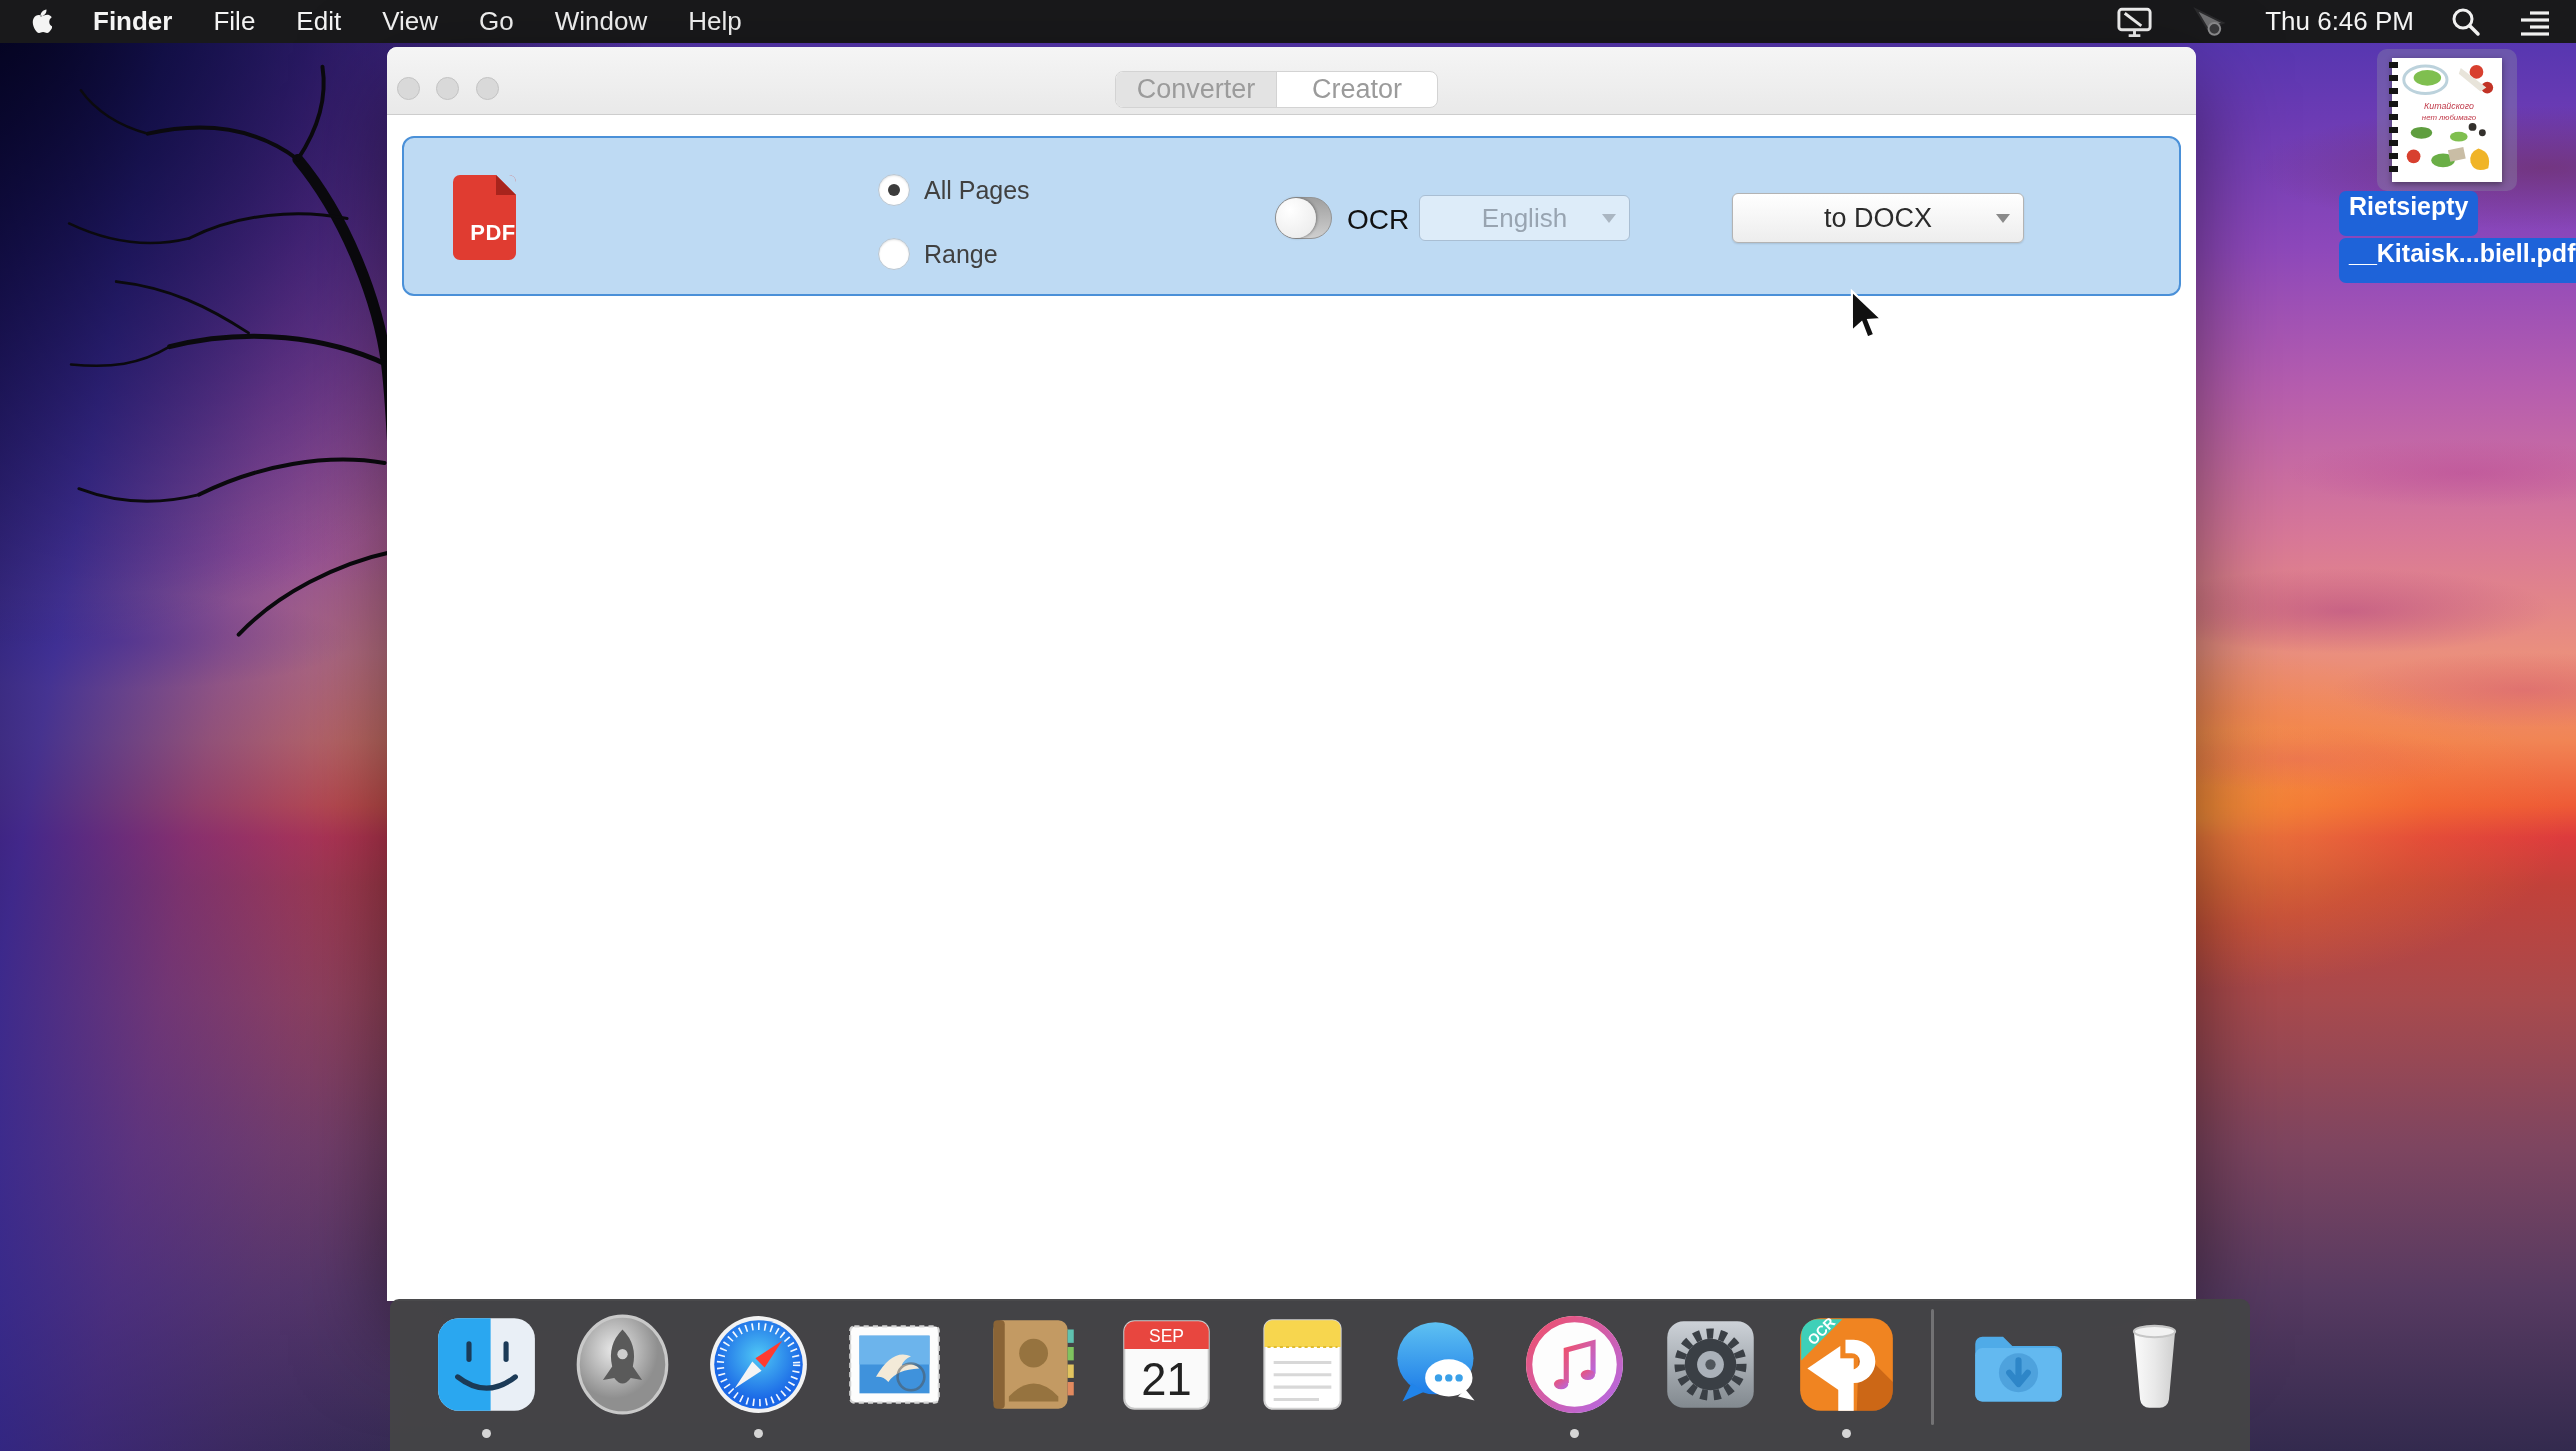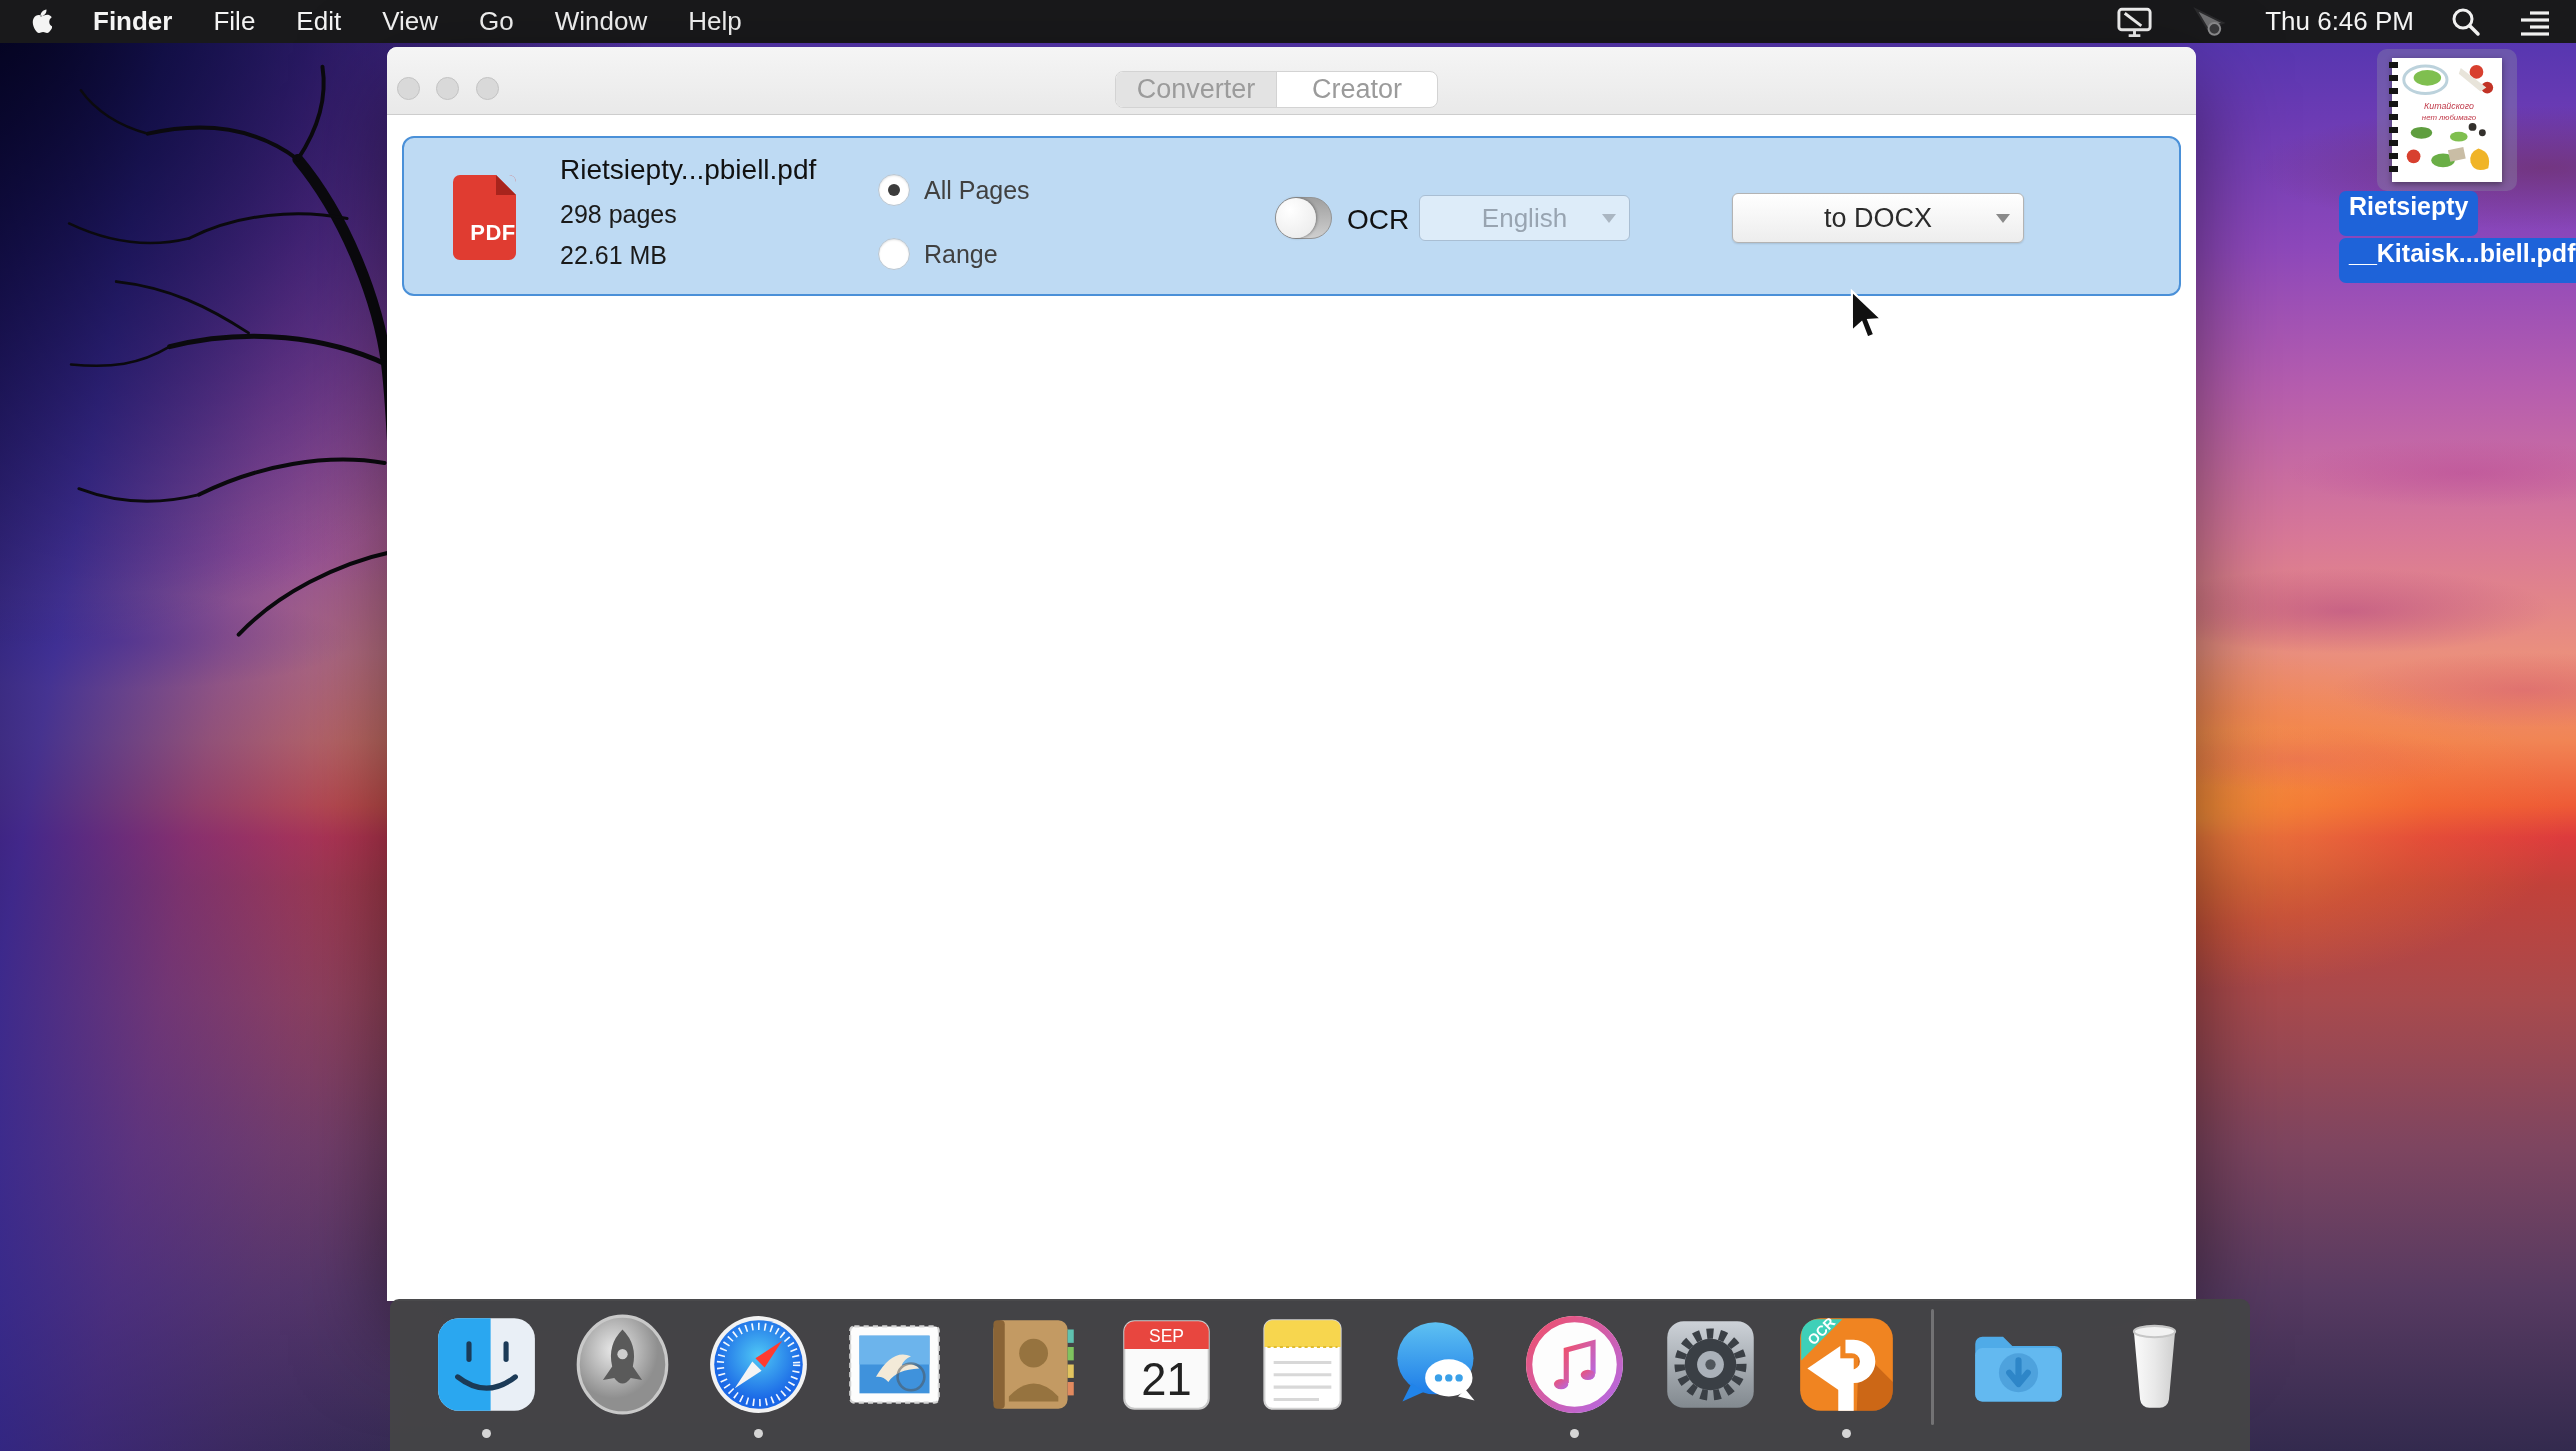--- a/index.html
+++ b/index.html
@@ -186,25 +186,20 @@
       <span class="seg">Creator</span>
     </div>
   </div>
 
   <div id="file-row">
     <div id="pdf-icon">
       <div class="sheet"></div>
         <div class="fold"></div>
       <div class="label">PDF</div>
     </div>
-    <div id="file-meta">
-      <div class="fname">Rietsiepty...pbiell.pdf</div>
-      <div class="fline">298 pages</div>
-      <div class="fline">22.61 MB</div>
-    </div>
     <div class="radio-row" style="top:36px;">
       <span class="radio selected"></span>
       <span class="radio-label">All Pages</span>
     </div>
     <div class="radio-row" style="top:100px;">
       <span class="radio"></span>
       <span class="radio-label">Range</span>
     </div>
     <div id="toggle-ocr">
         <span class="knob"></span>

